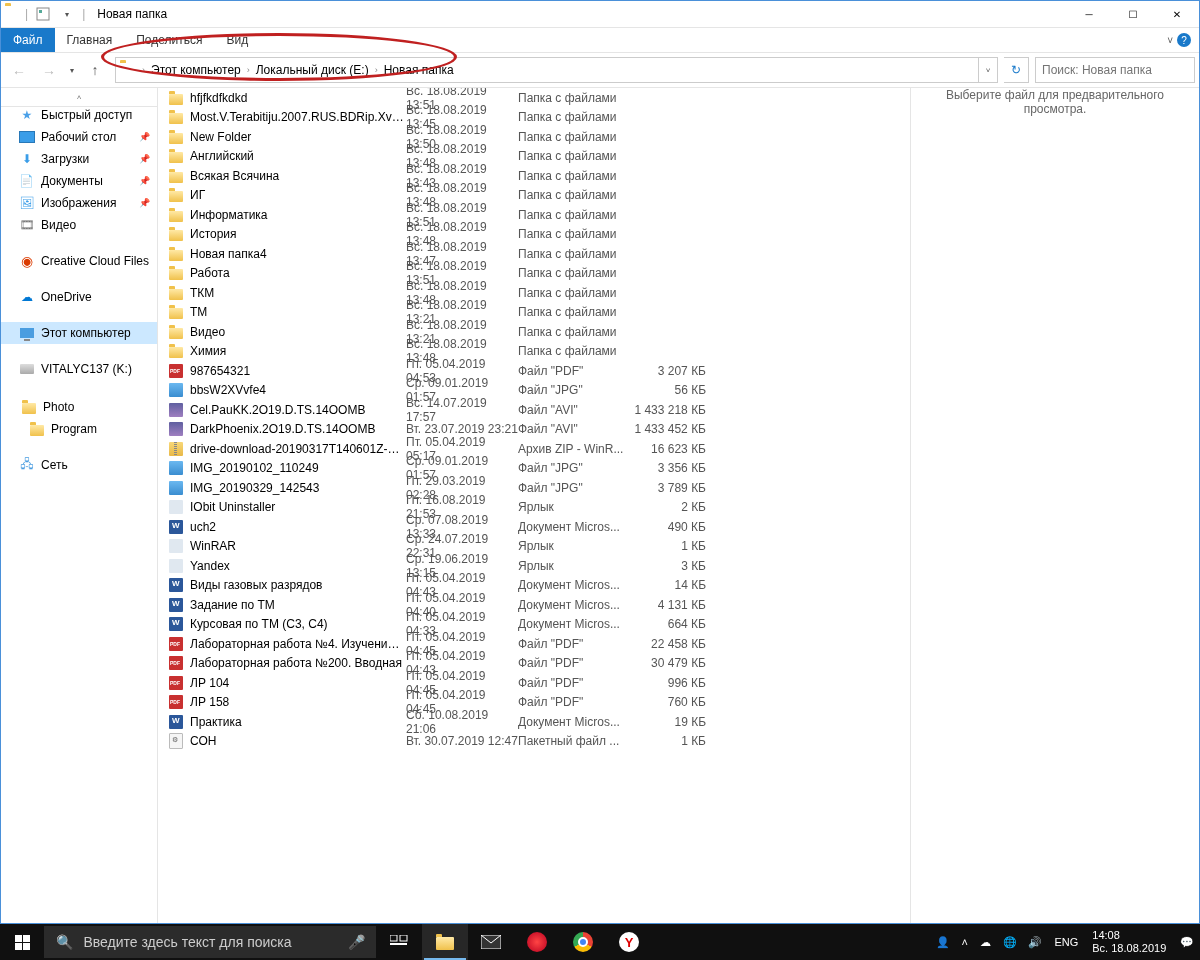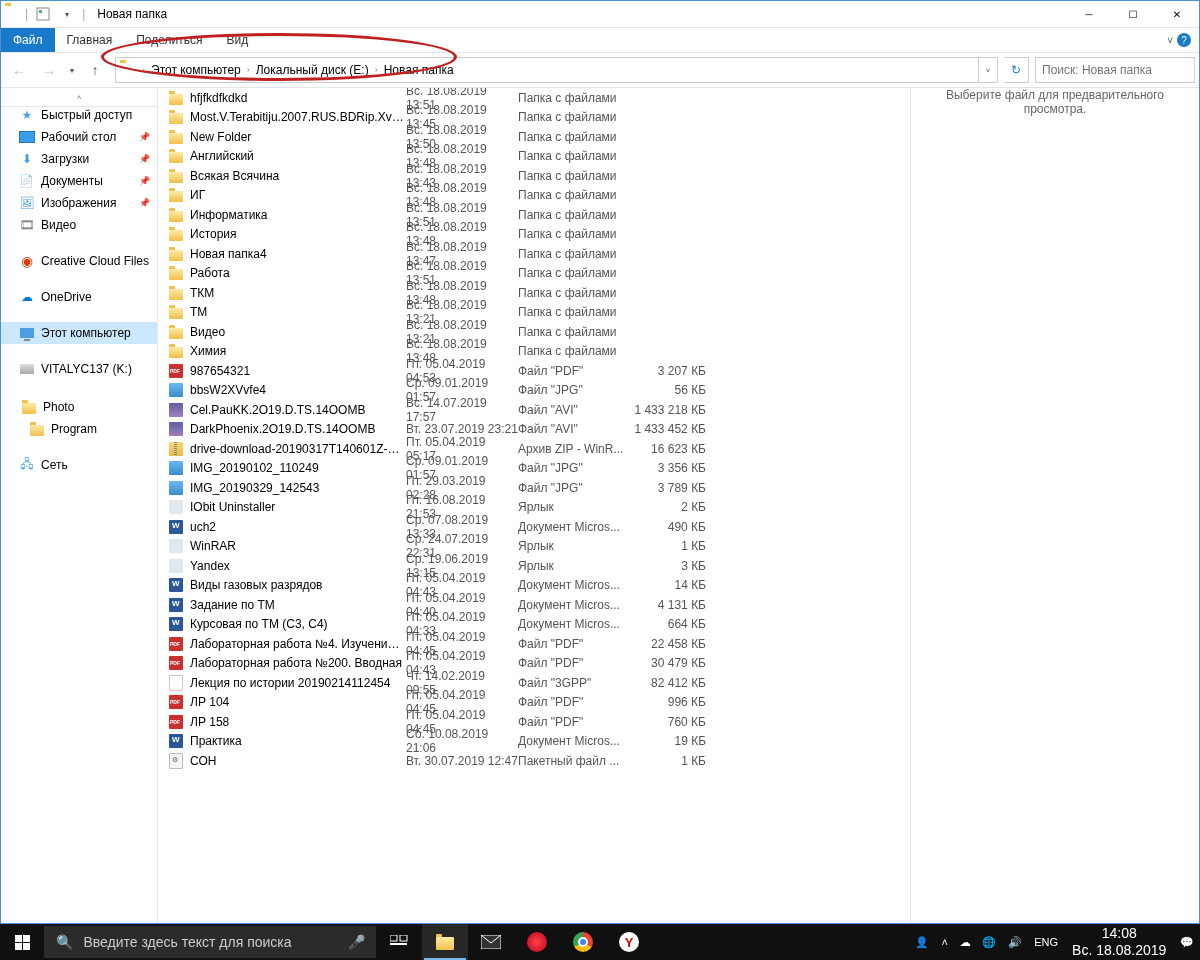--- a/index.html
+++ b/index.html
@@ -87,21 +87,21 @@
 .start-btn{width:44px;height:36px;display:flex;align-items:center;justify-content:center}
 .win-logo{display:grid;grid-template-columns:7px 7px;grid-template-rows:7px 7px;gap:1px}
 .win-logo span{background:#fff}
 .task-search{flex:0 0 320px;height:32px;background:#2b2b2b;display:flex;align-items:center;padding-left:12px;gap:10px;color:#ccc;font-size:14px;margin:2px 0}
 .task-icons{display:flex;align-items:center;height:100%}
 .task-icn{width:46px;height:36px;display:flex;align-items:center;justify-content:center;position:relative}
 .task-icn.active{background:#272727}
 .task-icn.active:after{content:"";position:absolute;bottom:0;left:2px;right:2px;height:2px;background:#76b9ed}
 .tray{margin-left:auto;display:flex;align-items:center;height:100%;color:#fff;font-size:11px}
 .tray-icn{padding:0 6px;height:36px;display:flex;align-items:center;justify-content:center}
-.tray-clock{text-align:center;line-height:1.2;padding:0 8px;font-size:14px}
+.tray-clock{line-height:1.2;padding:0 8px;font-size:11px}
 .red-ellipse{position:absolute;border:3px solid #c02020;border-radius:50%;pointer-events:none;z-index:5}
 .browser-icn{width:20px;height:20px;border-radius:50%}
 </style>
 </head>
 <body>
 
 <div class="window">
 
   <div class="title-bar">
     <div class="title-left">
@@ -514,29 +514,20 @@
               <span class="fr-icon">
                 <span class="pdf-icon"></span>
               </span>
               <span class="fr-name">Лабораторная работа №200. Вводная</span>
               <span class="fr-date">Пт. 05.04.2019 04:43</span>
               <span class="fr-type">Файл "PDF"</span>
               <span class="fr-size">30 479 КБ</span>
             </div>
             <div class="file-row">
               <span class="fr-icon">
-                <span class="generic-icon"></span>
-              </span>
-              <span class="fr-name">Лекция по истории 20190214112454</span>
-              <span class="fr-date">Чт. 14.02.2019 09:55</span>
-              <span class="fr-type">Файл "3GPP"</span>
-              <span class="fr-size">82 412 КБ</span>
-            </div>
-            <div class="file-row">
-              <span class="fr-icon">
                 <span class="pdf-icon"></span>
               </span>
               <span class="fr-name">ЛР 104</span>
               <span class="fr-date">Пт. 05.04.2019 04:45</span>
               <span class="fr-type">Файл "PDF"</span>
               <span class="fr-size">996 КБ</span>
             </div>
             <div class="file-row">
               <span class="fr-icon">
                 <span class="pdf-icon"></span>

